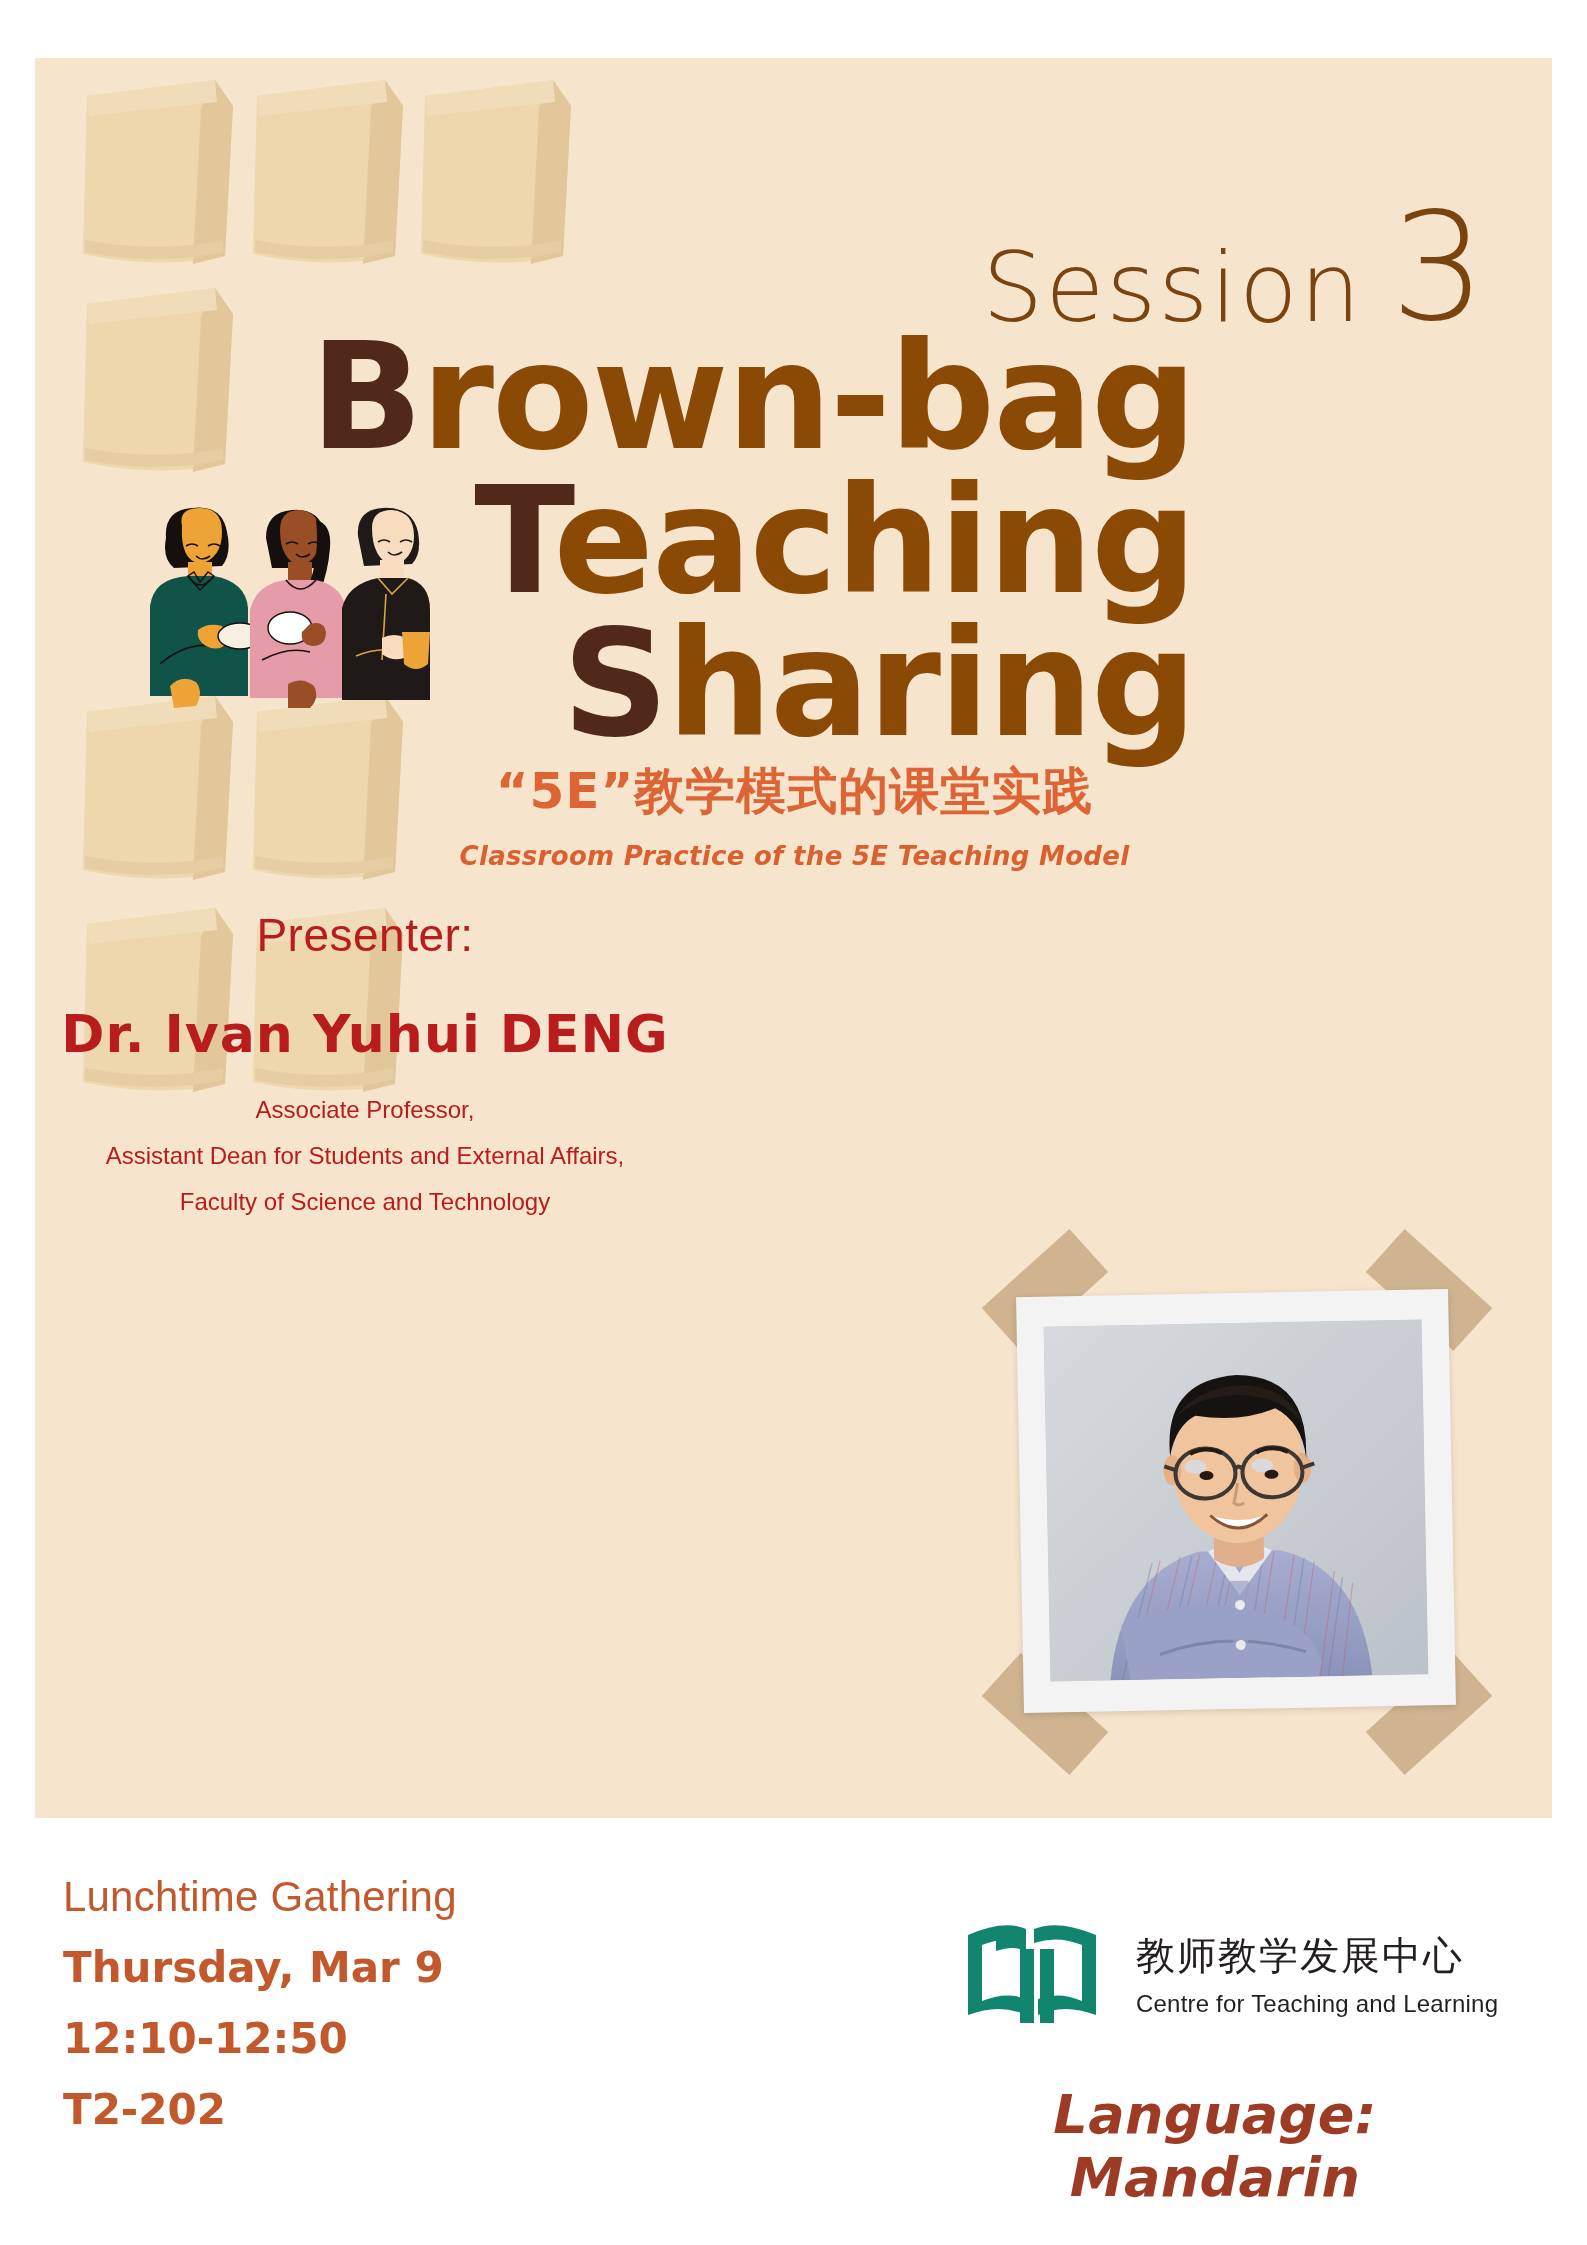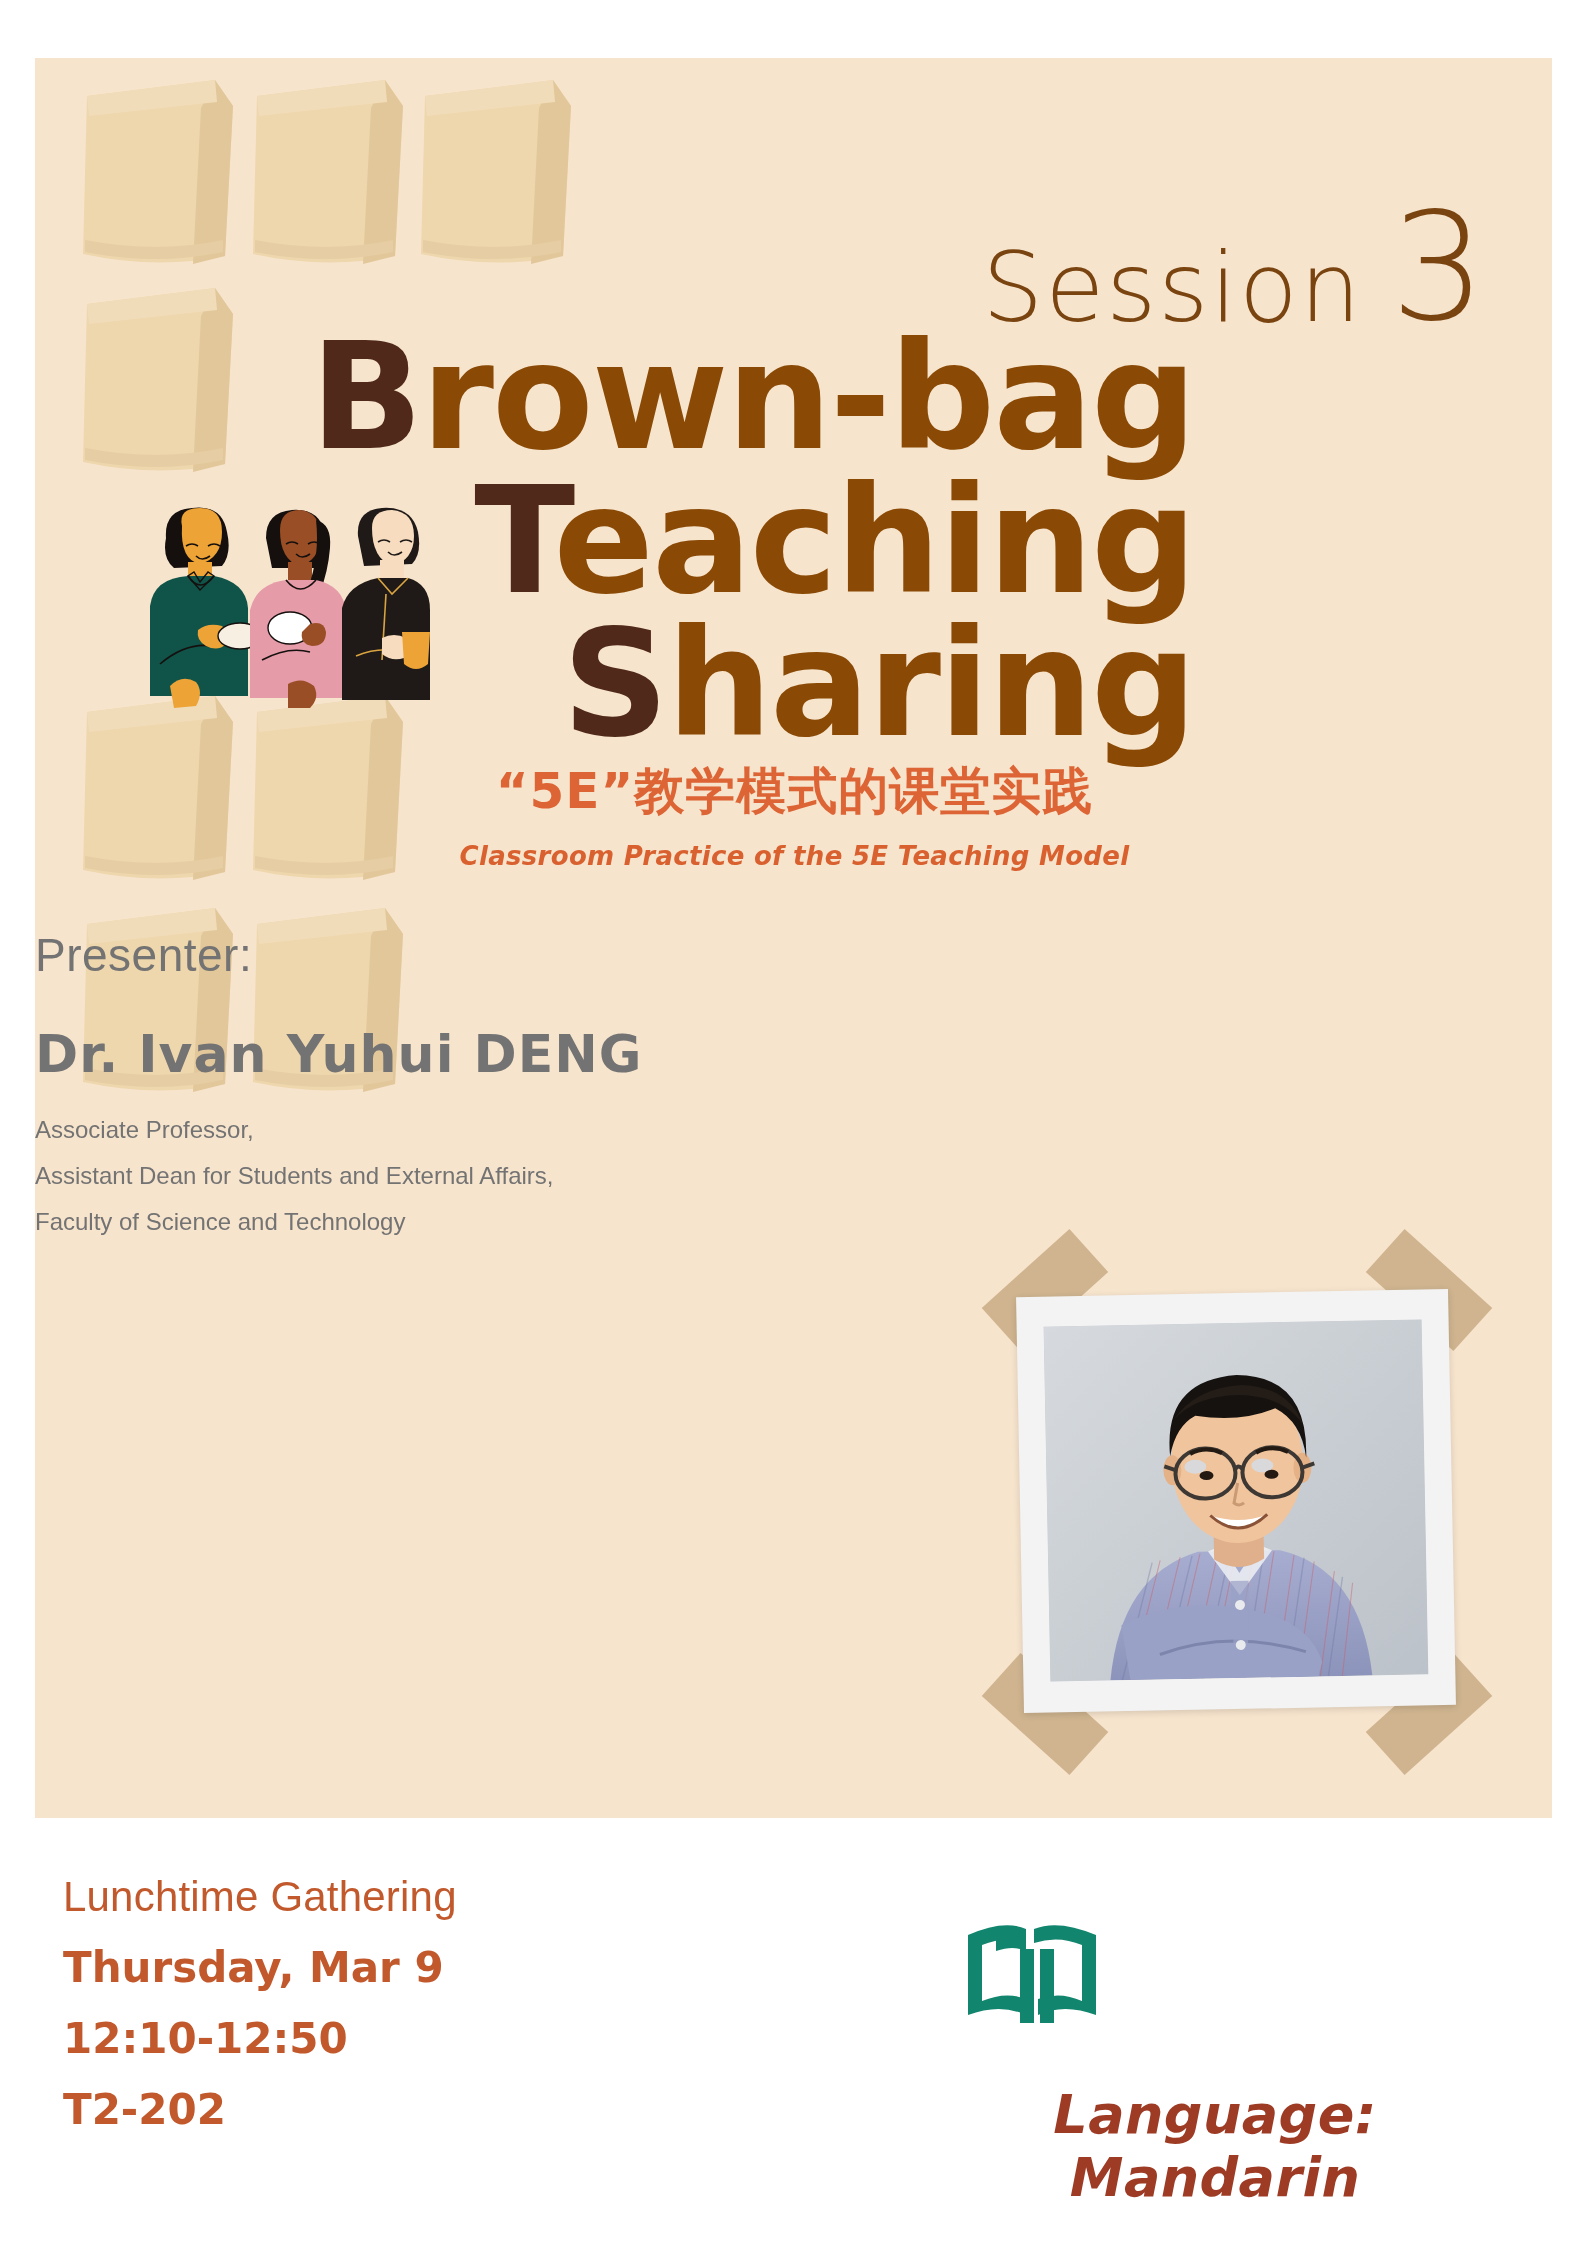--- a/index.html
+++ b/index.html
@@ -57,21 +57,21 @@
     font-family:"DejaVu Sans",sans-serif;white-space:nowrap;
   }
   #subtitle-en{
     color:#d9612f;font-size:26px;font-weight:700;font-style:italic;
     margin-top:16px;letter-spacing:.3px;
     font-family:"DejaVu Sans",sans-serif;white-space:nowrap;
   }
 
   
   #presenter-block{
-    position:absolute;left:0;top:870px;width:660px;color:#737373;
+    position:absolute;left:0;top:850px;width:660px;text-align:center;color:#b91c1c;
   }
   #presenter-label{font-size:46px;font-weight:400;letter-spacing:.5px;}
   #presenter-name{
     font-size:52px;font-weight:800;letter-spacing:1px;margin-top:42px;
     font-family:"DejaVu Sans",sans-serif;
   }
   .presenter-role{font-size:24px;font-weight:500;margin-top:18px;white-space:nowrap;}
   #role-1{margin-top:32px;}
 
   
@@ -343,15 +343,19 @@
 <div id="logo-block">
   <div>
     <svg width="150" height="112" viewBox="0 0 150 112">
       <path d="M8 20 Q44 4 66 14 L66 28 Q46 20 22 30 L22 86 Q46 76 66 84 L66 100 Q40 88 8 100 Z" fill="#12856e"></path>
       <path d="M74 14 Q98 4 136 20 L136 100 Q104 88 78 100 L78 84 Q100 76 122 86 L122 30 Q98 20 74 28 Z" fill="#12856e"></path>
       <path d="M60 34 L60 108 L74 108 L74 34 Z" fill="#12856e"></path>
       <path d="M80 34 L80 108 L94 108 L94 34 Z" fill="#12856e"></path>
       <path d="M36 24 Q56 18 66 24 L66 36 Q54 30 36 36 Z" fill="#12856e"></path>
     </svg>
   </div>
+  <div>
+    <div id="logo-text-cn">教师教学发展中心</div>
+    <div id="logo-text-en">Centre for Teaching and Learning</div>
+  </div>
 </div>
 
 <div id="language-note">Language: Mandarin</div>
 
 </body></html>

